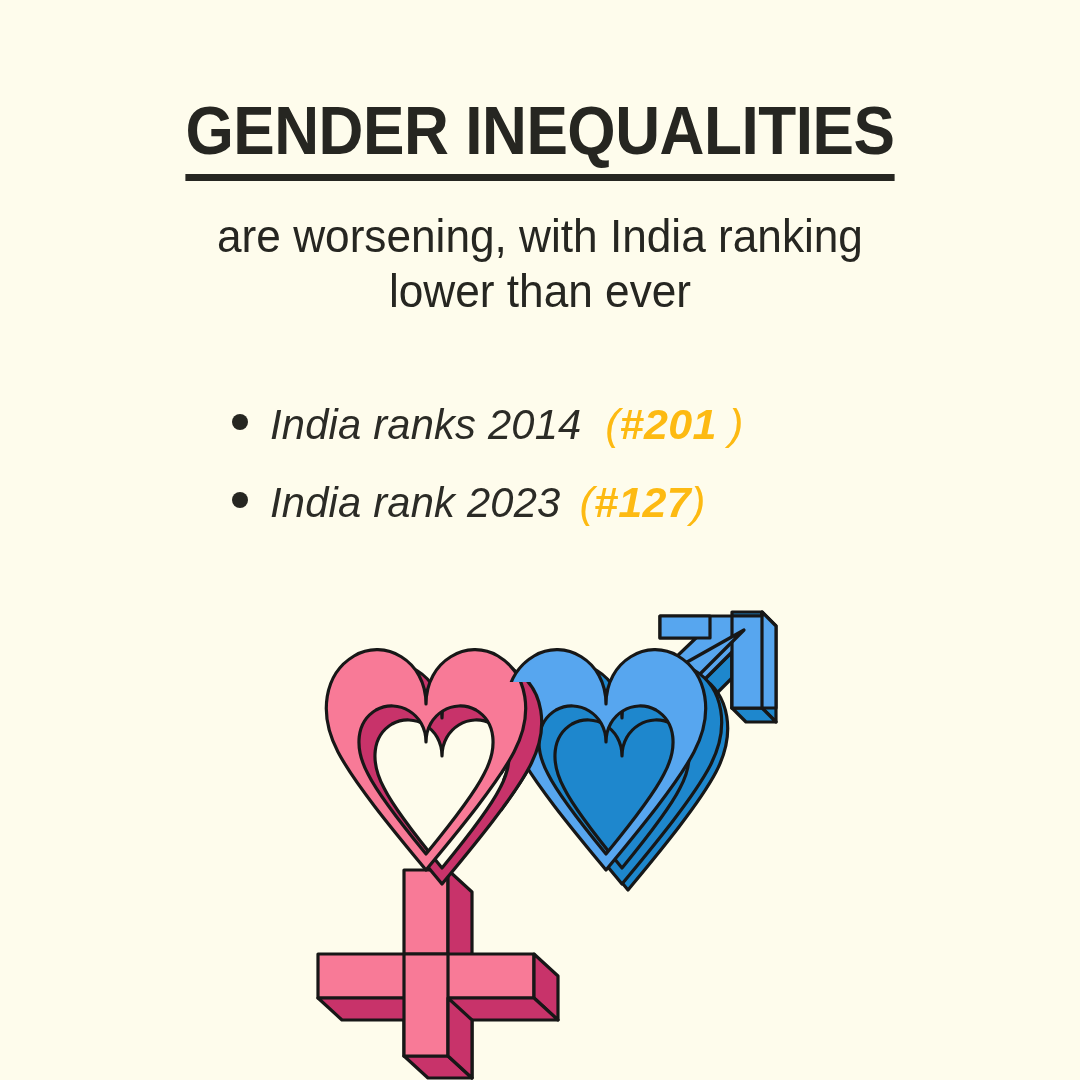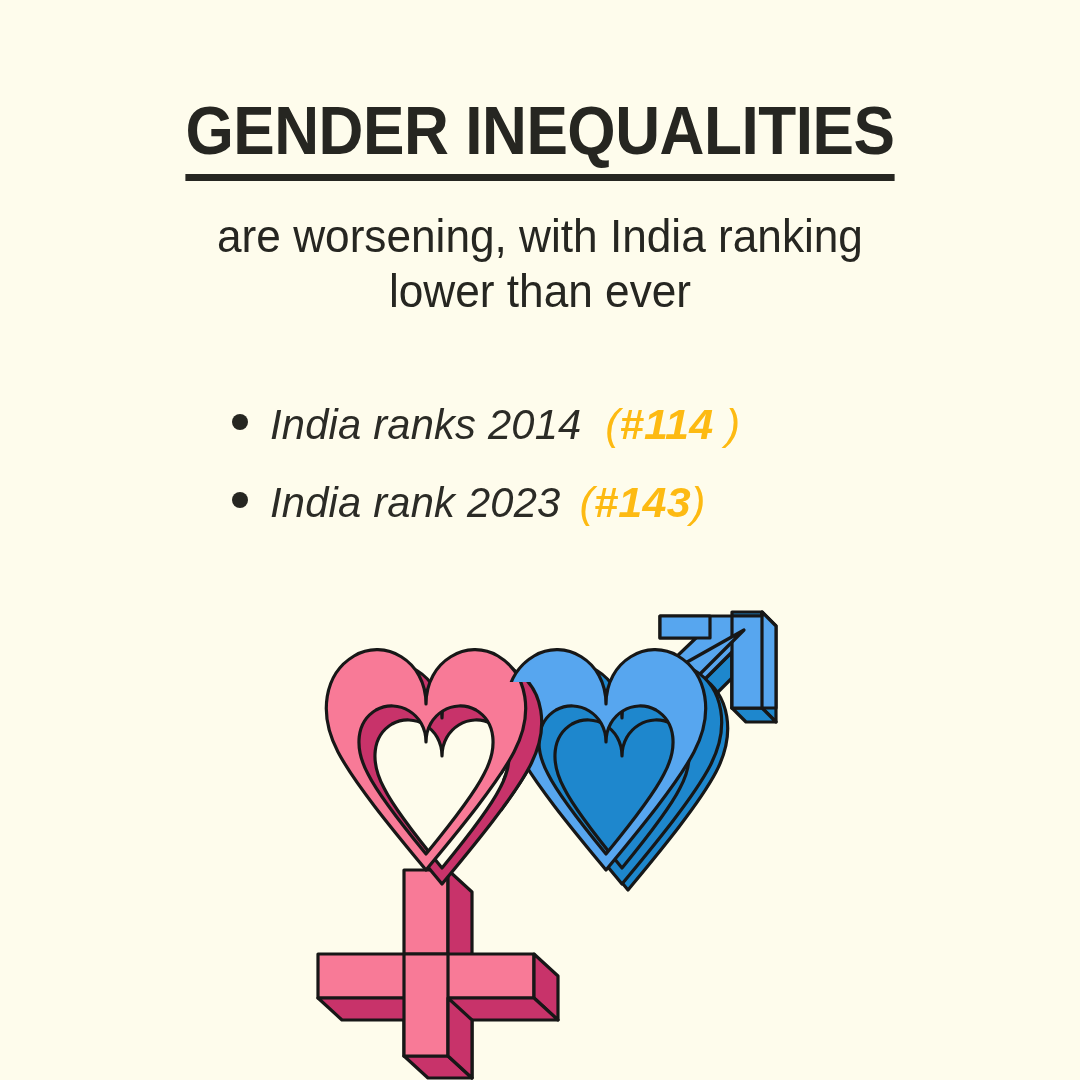--- a/index.html
+++ b/index.html
@@ -131,27 +131,27 @@
       <span class="sub-line">are worsening, with India ranking</span>
       <span class="sub-line">lower than ever</span>
     </div>
   </div>
 
   <div class="facts">
 
     <div class="fact-row row-1">
       <span class="fact-bullet"></span>
       <span class="fact-text">India ranks 2014</span>
-      <span class="fact-rank"><span class="paren">(</span><span>#114</span><span class="paren"> )</span></span>
+      <span class="fact-rank"><span class="paren">(</span><span>#201</span><span class="paren"> )</span></span>
     </div>
 
     <div class="fact-row row-2">
       <span class="fact-bullet"></span>
       <span class="fact-text"> India rank 2023</span>
-      <span class="fact-rank"><span class="paren">(</span><span>#143</span><span class="paren">)</span></span>
+      <span class="fact-rank"><span class="paren">(</span><span>#127</span><span class="paren">)</span></span>
     </div>
 
   </div>
 
   <div class="illustration">
     <svg viewBox="0 0 540 494" xmlns="http://www.w3.org/2000/svg">
       <defs>
 
         <path id="heartF-outer" d="
           M 150,118

